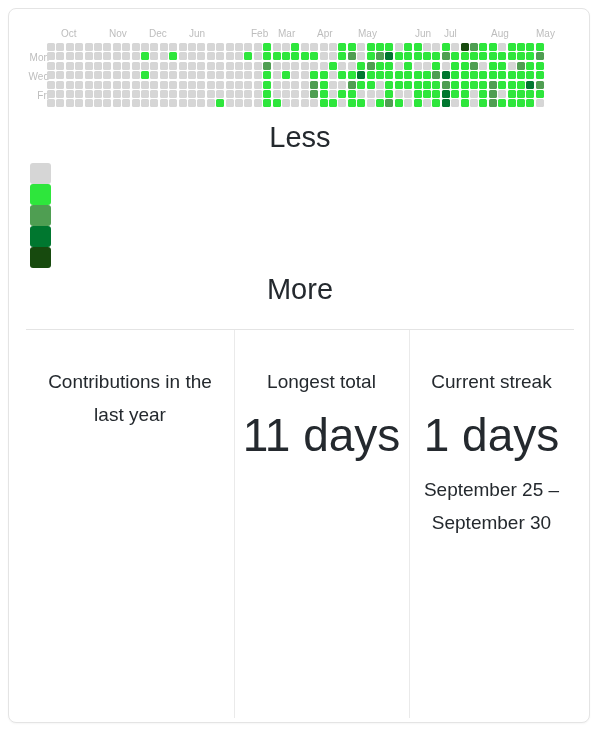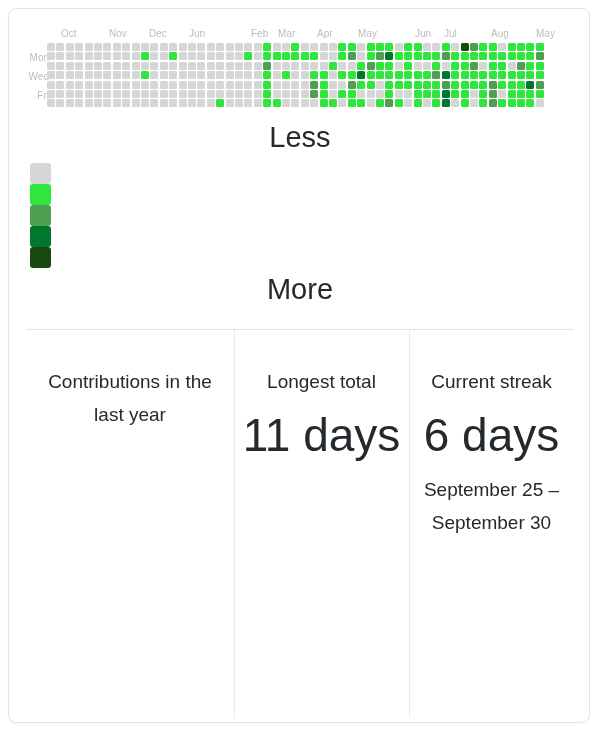--- a/index.html
+++ b/index.html
@@ -708,18 +708,18 @@
       <div class="vdivider" style="left: 400px;"></div>
       <div class="stat-col" style="left: 17px; width: 208px;">
         <div class="stat-title">Contributions in the last year</div>
       </div>
       <div class="stat-col" style="left: 225px; width: 175px;">
         <div class="stat-title">Longest total</div>
         <div class="stat-value">11 days</div>
       </div>
       <div class="stat-col" style="left: 400px; width: 165px;">
         <div class="stat-title">Current streak</div>
-        <div class="stat-value">6 days</div>
+        <div class="stat-value">1 days</div>
         <div class="stat-range">September 25 – September 30</div>
       </div>
     </div>
 
 </div>
 
 </body></html>

